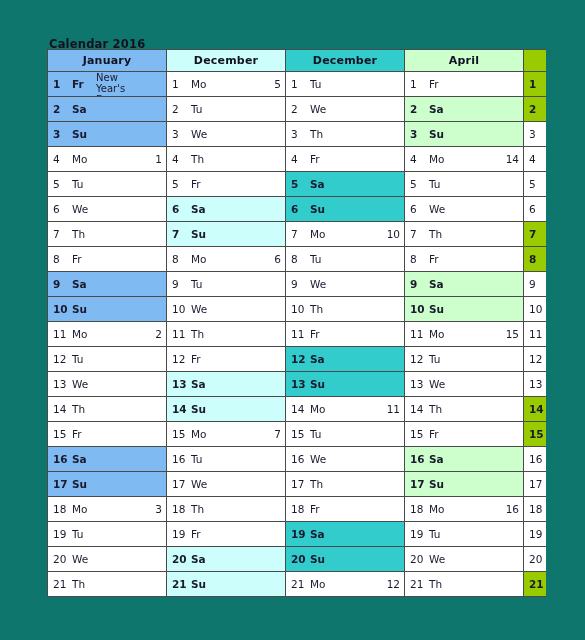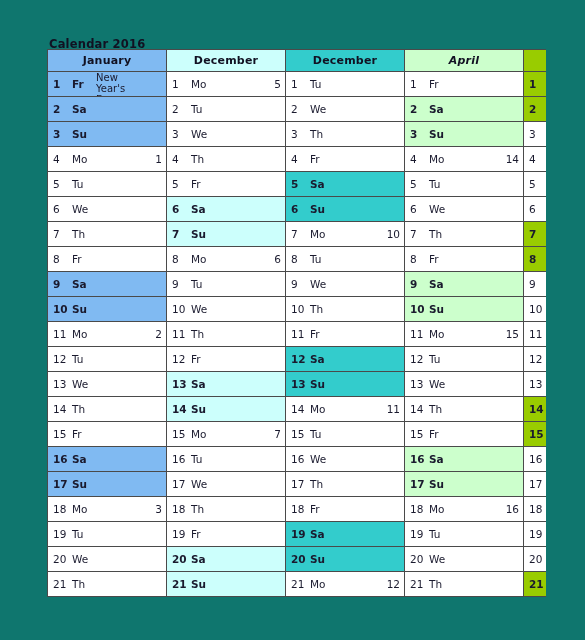--- a/index.html
+++ b/index.html
@@ -109,21 +109,21 @@
     white-space: normal;
     word-break: break-word;
   }
   
   tr td.day.weekend .dnum,
   tr td.day.weekend .dow { font-weight: bold; }
   
   .m-jan { background: #80BAF2; }
   .m-feb { background: #CCFFFC; }
   .m-mar { background: #33CCCC; }
-  .m-apr { background: #CCFFCC; font-style: italic; }
+  .m-apr { background: #CCFFCC; }
   .m-may { background: #99CC00; }
   
   td.we-jan { background: #80BAF2; }
   td.we-feb { background: #CCFFFC; }
   td.we-mar { background: #33CCCC; }
   td.we-apr { background: #CCFFCC; }
   td.we-may { background: #99CC00; }
   
   .may-edge { border-right: 1px solid #cfc93a !important; }
 </style>

